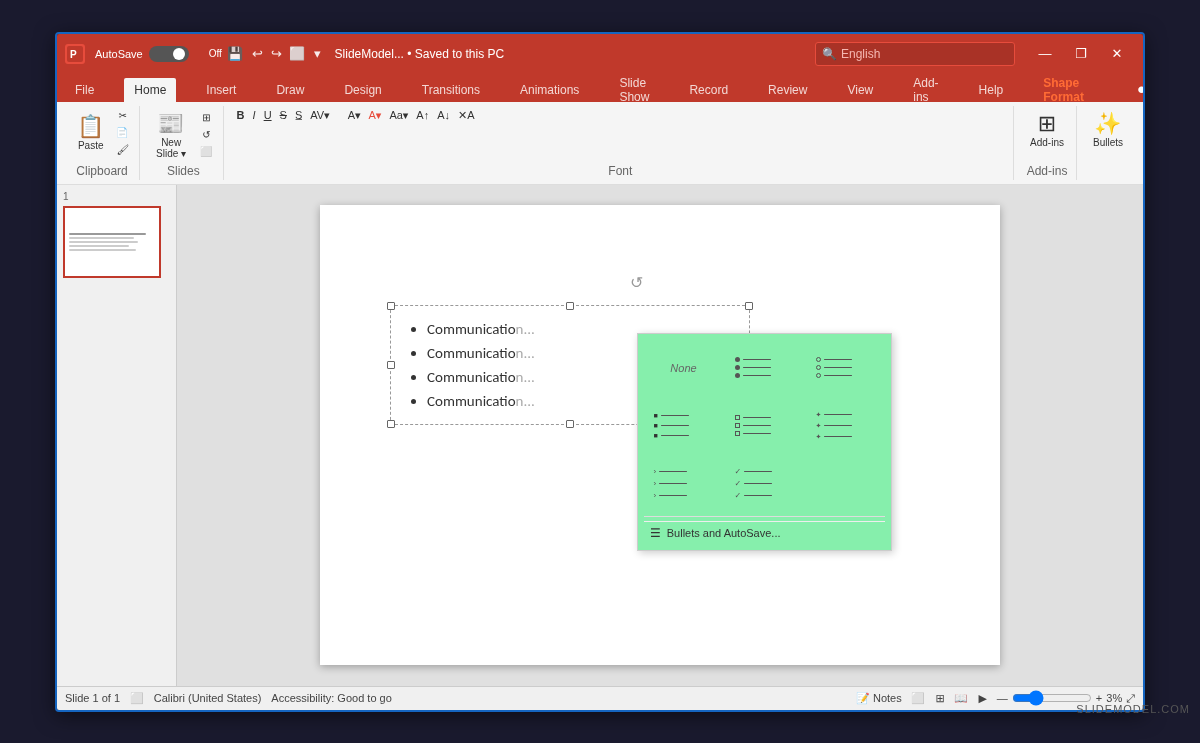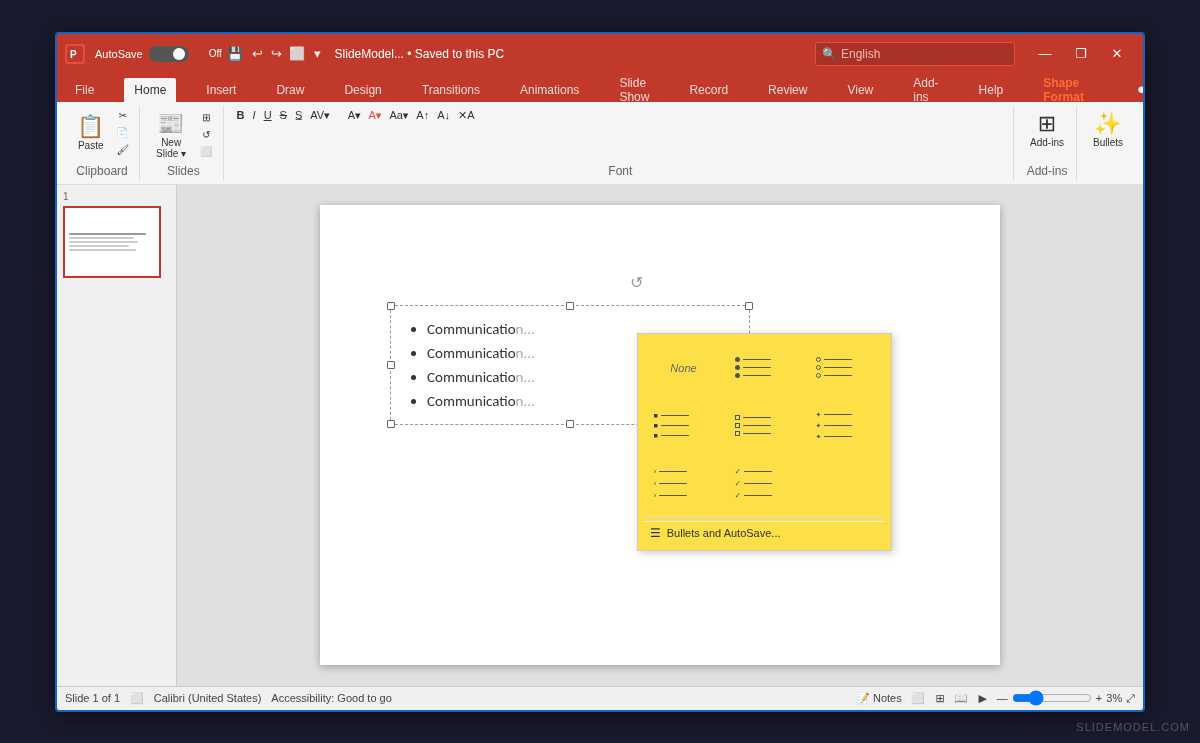--- a/index.html
+++ b/index.html
@@ -300,21 +300,21 @@
       height: 8px;
       background: white;
       border: 1px solid #666;
       border-radius: 1px;
     }
     
     .bullet-dropdown {
       position: absolute;
       top: 148px;
       left: 460px;
-      background: #fde047;
+      background: #86efac;
       border: 1px solid #ccc;
       box-shadow: 2px 2px 8px rgba(0,0,0,0.2);
       z-index: 100;
       width: 255px;
       padding: 6px;
     }
     .bullet-grid {
       display: grid;
       grid-template-columns: 1fr 1fr 1fr;
       gap: 2px;
@@ -372,21 +372,21 @@
     }
     .status-bar .spacer { flex: 1; }
     .zoom-control {
       display: flex;
       align-items: center;
       gap: 4px;
       font-size: 11px;
     }
     .slidemodel-watermark {
       position: absolute;
-      bottom: 10px;
+      bottom: 28px;
       right: 10px;
       font-size: 11px;
       color: #555;
       letter-spacing: 1px;
     }
 
     
     .bp-dot { width: 5px; height: 5px; border-radius: 50%; background: #555; display: inline-block; }
     .bp-circle { width: 5px; height: 5px; border-radius: 50%; border: 1px solid #555; display: inline-block; }
     .bp-square { width: 5px; height: 5px; border: 1px solid #555; display: inline-block; }

